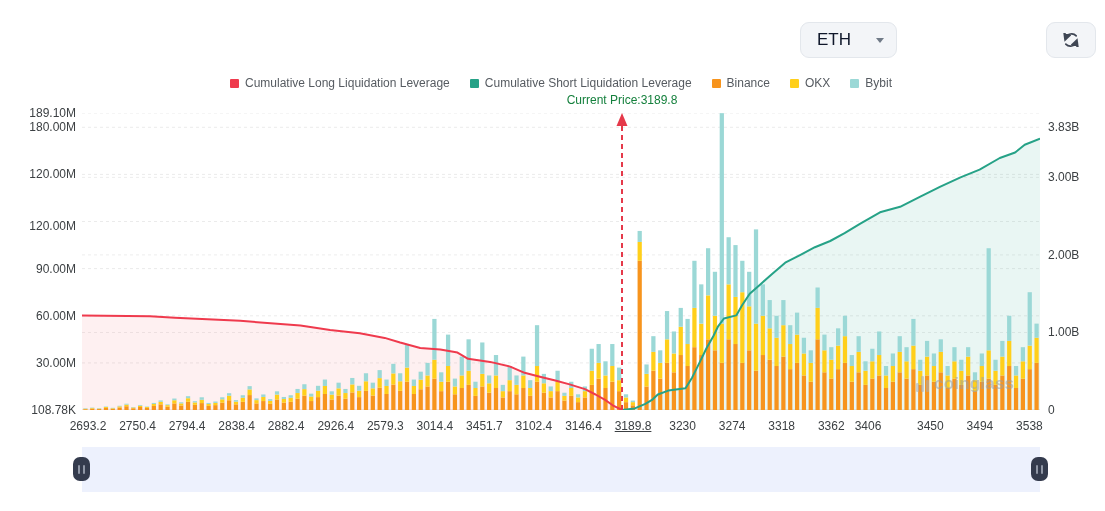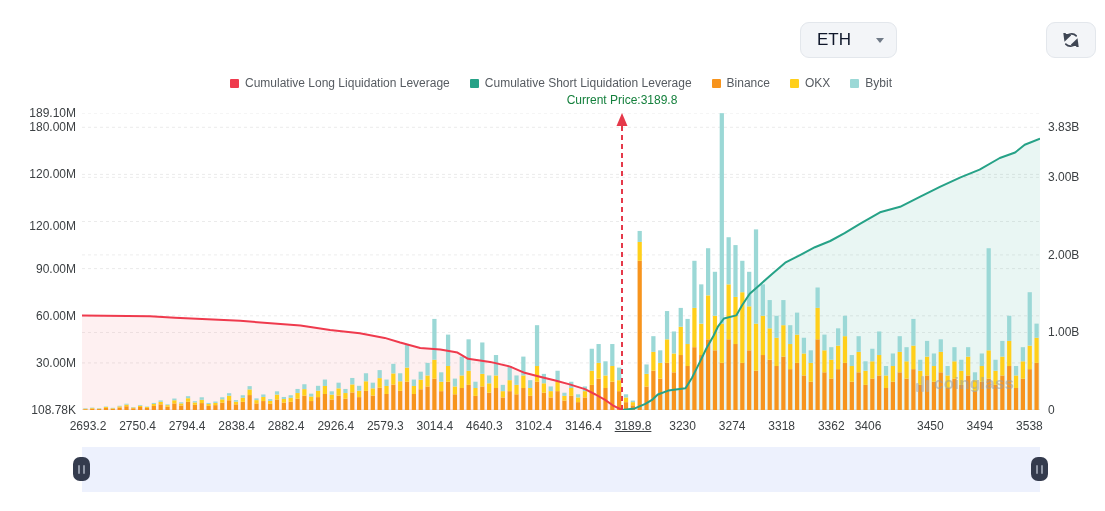--- a/index.html
+++ b/index.html
@@ -110,21 +110,21 @@
     </div>
   <div class="axisX" id="axisX">
       <span style="left: 6px;">2693.2</span>
       <span style="left: 55.55px;">2750.4</span>
       <span style="left: 105.1px;">2794.4</span>
       <span style="left: 154.65px;">2838.4</span>
       <span style="left: 204.2px;">2882.4</span>
       <span style="left: 253.75px;">2926.4</span>
       <span style="left: 303.3px;">2579.3</span>
       <span style="left: 352.85px;">3014.4</span>
-      <span style="left: 402.4px;">4640.3</span>
+      <span style="left: 402.4px;">3451.7</span>
       <span style="left: 451.95px;">3102.4</span>
       <span style="left: 501.5px;">3146.4</span>
       <span style="left: 551.05px; text-decoration: underline;">3189.8</span>
       <span style="left: 600.6px;">3230</span>
       <span style="left: 650.15px;">3274</span>
       <span style="left: 699.7px;">3318</span>
       <span style="left: 749.25px;">3362</span>
       <span style="left: 786px;">3406</span>
       <span style="left: 848.35px;">3450</span>
       <span style="left: 897.9px;">3494</span>

